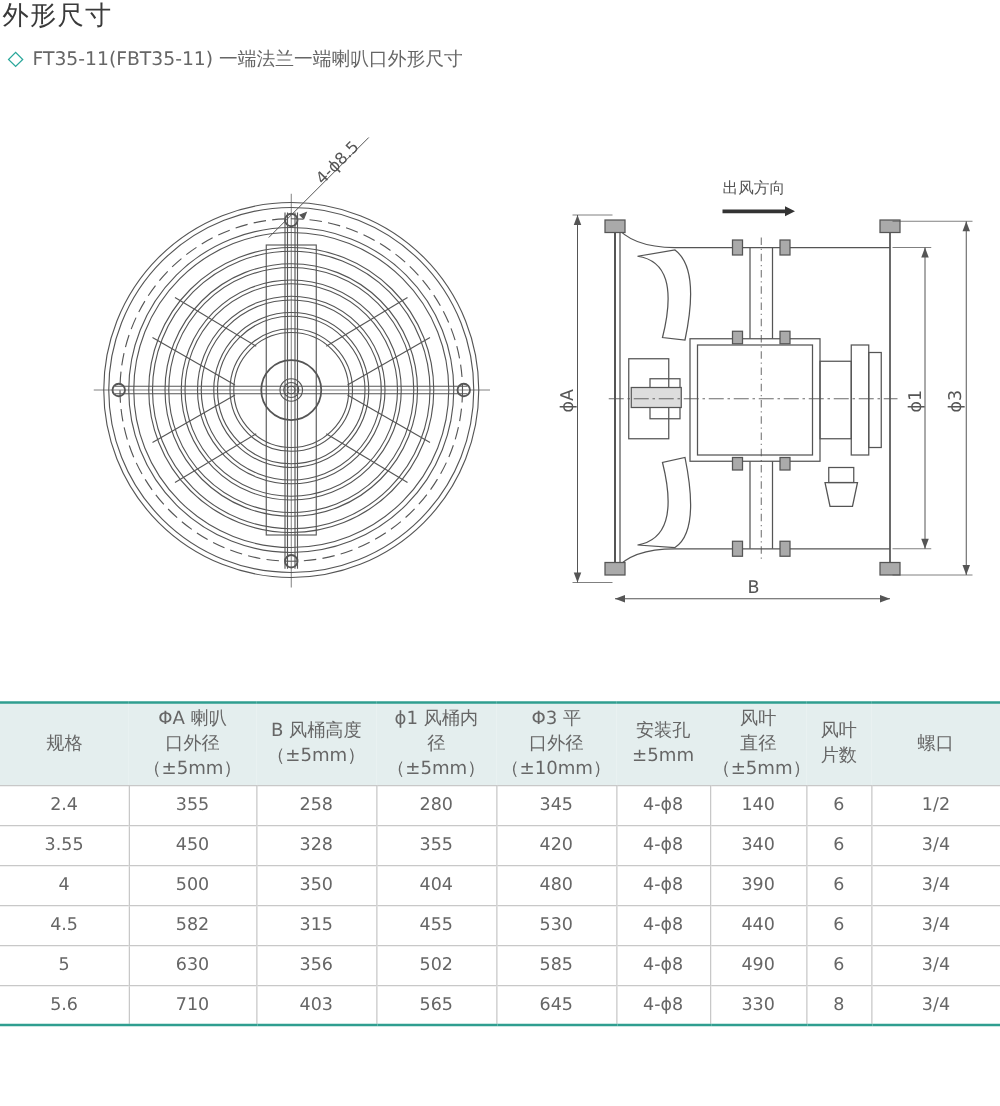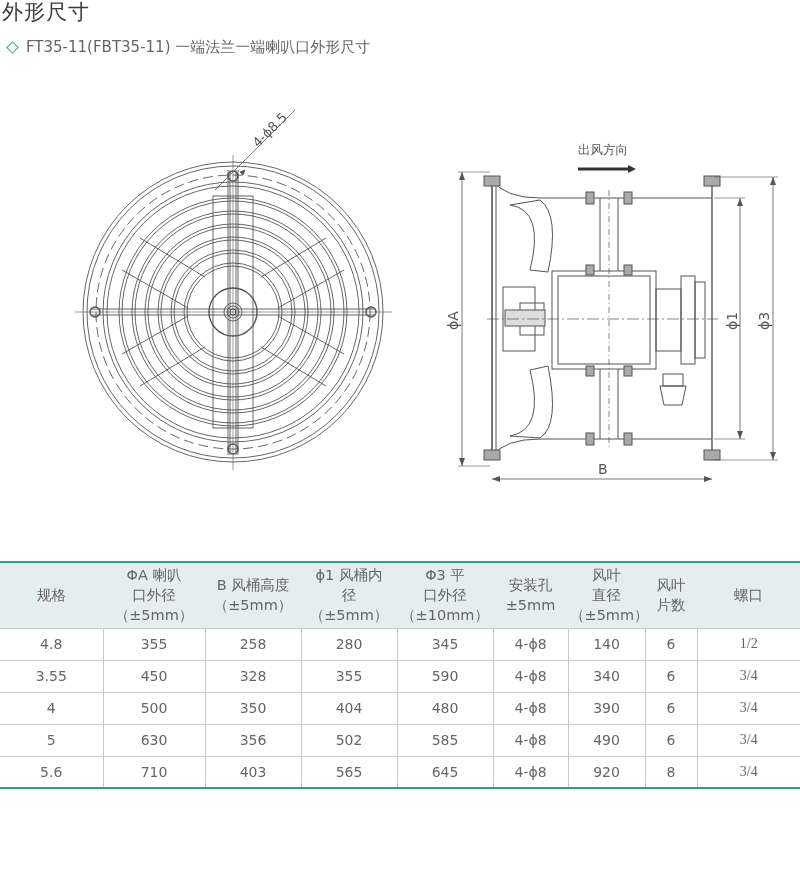--- a/index.html
+++ b/index.html
@@ -6,21 +6,21 @@
   html, body { width: 800px; height: 885px; background: #ffffff; overflow: hidden; }
   body { position: relative; font-family: "DejaVu Sans", "Liberation Sans", sans-serif; color: #555; }
   .page-title { position: absolute; left: 2px; top: -2px; font-size: 21px; color: #3a3a3a; letter-spacing: 1px; }
   .subtitle { position: absolute; left: 4px; top: 38px; font-size: 15px; color: #666; display: flex; align-items: center; }
   .diamond { display: inline-block; width: 9px; height: 9px; border: 1.3px solid #2aa79b; transform: rotate(45deg); margin: 0 9px 0 4px; }
   .drawing { position: absolute; left: 0; top: 0; }
   .spec-table { position: absolute; left: 0; top: 561px; width: 800px; border-collapse: collapse; table-layout: fixed; font-size: 14px; color: #666; }
   .spec-table thead tr { background: #e4eeee; border-top: 2.5px solid #2f9e90; }
   .spec-table th { font-weight: normal; text-align: center; vertical-align: middle; line-height: 20px; height: 66px; padding: 0 2px; color: #666; font-size: 14.5px; }
   .spec-table td { text-align: center; height: 32px; border-right: 1px solid #c8c8c8; border-top: 1px solid #c8c8c8; }
-  .spec-table td:last-child { border-right: none; font-family: Liberation Serif, serif; }
+  .spec-table td:last-child { border-right: none; }
   .spec-table tbody tr:last-child td { border-bottom: 2.5px solid #2f9e90; }
 </style>
 </head>
 <body>
 
 <div class="page-title">外形尺寸</div>
 <div class="subtitle">
   <span class="diamond"></span>
   <span>FT35-11(FBT35-11) 一端法兰一端喇叭口外形尺寸</span>
 </div>
@@ -209,68 +209,79 @@
           <div>风叶</div>
           <div>片数</div>
         </th>
         <th>
           <div>螺口</div>
         </th>
       </tr>
   </thead>
   <tbody id="tbody">
       <tr>
-        <td>4.8</td>
+        <td>2.4</td>
         <td>355</td>
         <td>258</td>
         <td>280</td>
         <td>345</td>
         <td>4-ϕ8</td>
         <td>140</td>
         <td>6</td>
         <td>1/2</td>
       </tr>
       <tr>
         <td>3.55</td>
         <td>450</td>
         <td>328</td>
         <td>355</td>
-        <td>590</td>
+        <td>420</td>
         <td>4-ϕ8</td>
         <td>340</td>
         <td>6</td>
         <td>3/4</td>
       </tr>
       <tr>
         <td>4</td>
         <td>500</td>
         <td>350</td>
         <td>404</td>
         <td>480</td>
         <td>4-ϕ8</td>
         <td>390</td>
         <td>6</td>
         <td>3/4</td>
       </tr>
       <tr>
+        <td>4.5</td>
+        <td>582</td>
+        <td>315</td>
+        <td>455</td>
+        <td>530</td>
+        <td>4-ϕ8</td>
+        <td>440</td>
+        <td>6</td>
+        <td>3/4</td>
+      </tr>
+      <tr>
         <td>5</td>
         <td>630</td>
         <td>356</td>
         <td>502</td>
         <td>585</td>
         <td>4-ϕ8</td>
         <td>490</td>
         <td>6</td>
         <td>3/4</td>
       </tr>
       <tr>
         <td>5.6</td>
         <td>710</td>
         <td>403</td>
         <td>565</td>
         <td>645</td>
         <td>4-ϕ8</td>
-        <td>920</td>
+        <td>330</td>
         <td>8</td>
         <td>3/4</td>
       </tr>
     </tbody>
 </table>
 
 </body></html>

